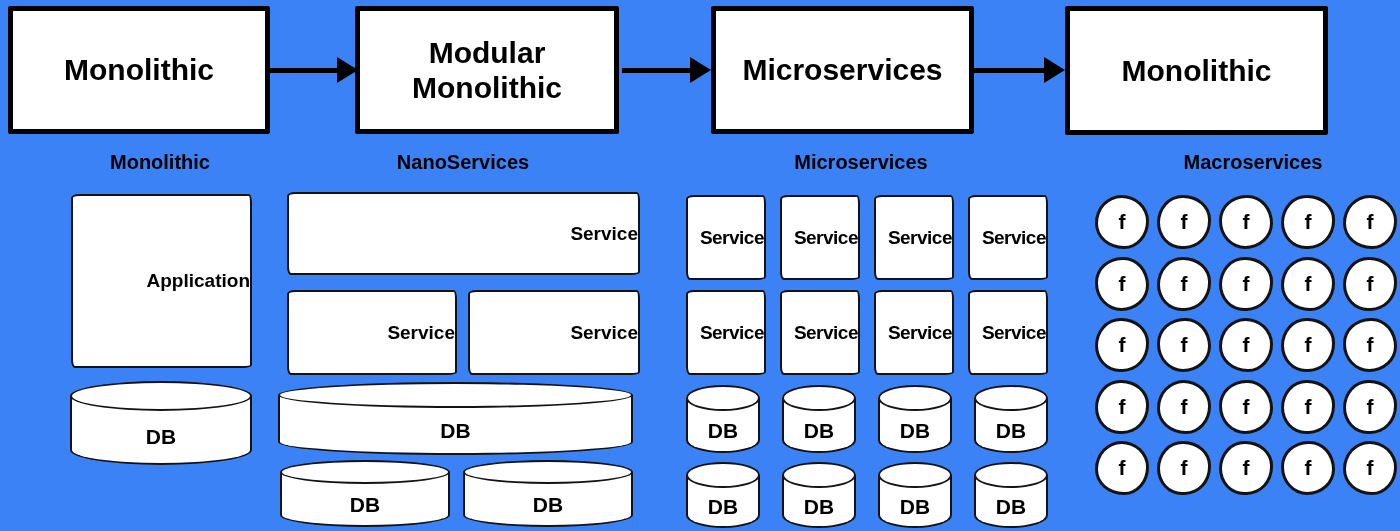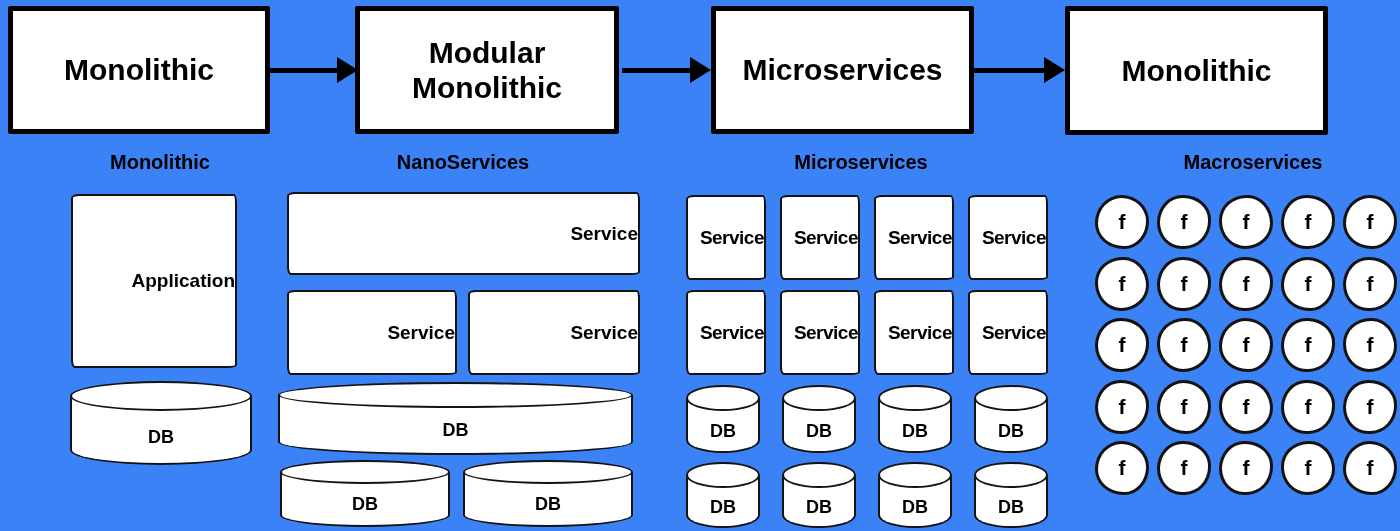--- a/index.html
+++ b/index.html
@@ -89,21 +89,21 @@
     background: #fff;
     border: 2.5px solid #131313;
     border-top: none;
     border-radius: 0 0 50% 50% / 0 0 calc(var(--eh) / 2) calc(var(--eh) / 2);
     z-index: 1;
     display: flex;
     align-items: center;
     justify-content: center;
     padding-top: calc(var(--eh) / 2);
     font-weight: bold;
-    font-size: 18px;
+    font-size: 21px;
   }
   .cyl.rel { position: relative; width: 74px; height: 100%; flex: none; }
 
   
   .nano-grid {
     position: absolute;
     display: flex;
     flex-wrap: wrap;
     justify-content: space-between;
     align-content: space-between;
@@ -156,21 +156,21 @@
 
   <div class="flow-box" style="left:1065px; top:6px; width:263px; height:129px">
     <span>Monolithic</span>
   </div>
 
   <div class="col-heading" style="left:50px; top:151px">Monolithic</div>
   <div class="col-heading" style="left:353px; top:151px">NanoServices</div>
   <div class="col-heading" style="left:751px; top:151px">Microservices</div>
   <div class="col-heading" style="left:1143px; top:151px">Macroservices</div>
 
-  <div class="sk-box abs" style="left:71px; top:194px; width:166px; height:174px">
+  <div class="sk-box abs" style="left:71px; top:194px; width:181px; height:174px">
     <span>Application</span>
   </div>
 
   <div class="cyl" style="left:70px; top:381px; width:182px; height:84px; --eh:30px">
     <div class="cyl-top"></div>
     <div class="cyl-body">
       <span>DB</span>
     </div>
   </div>
 

